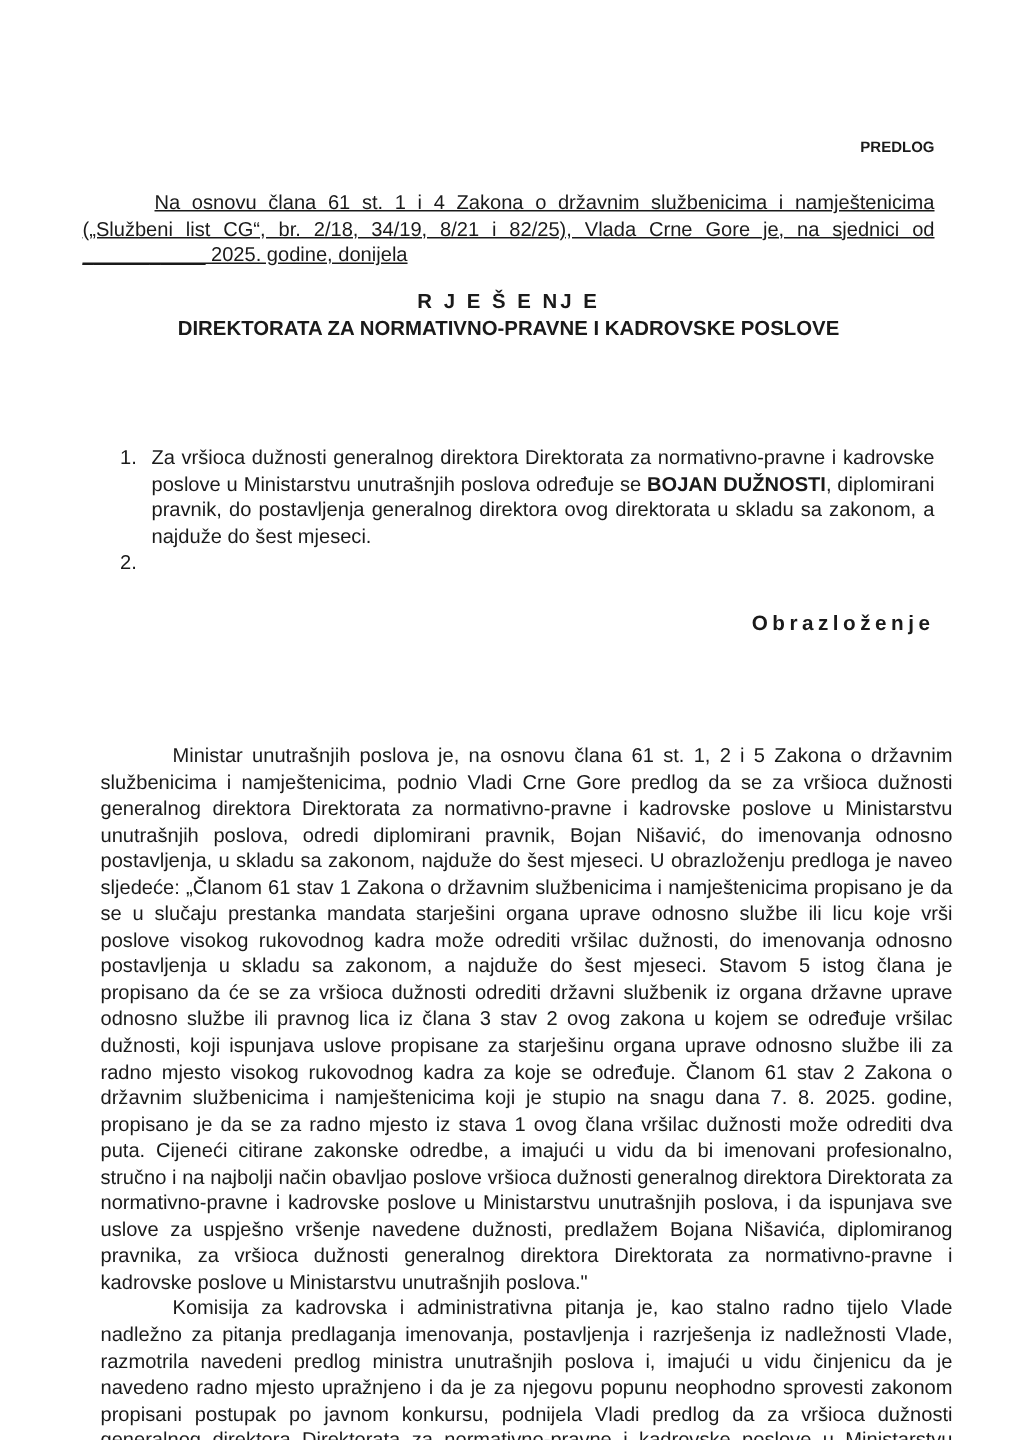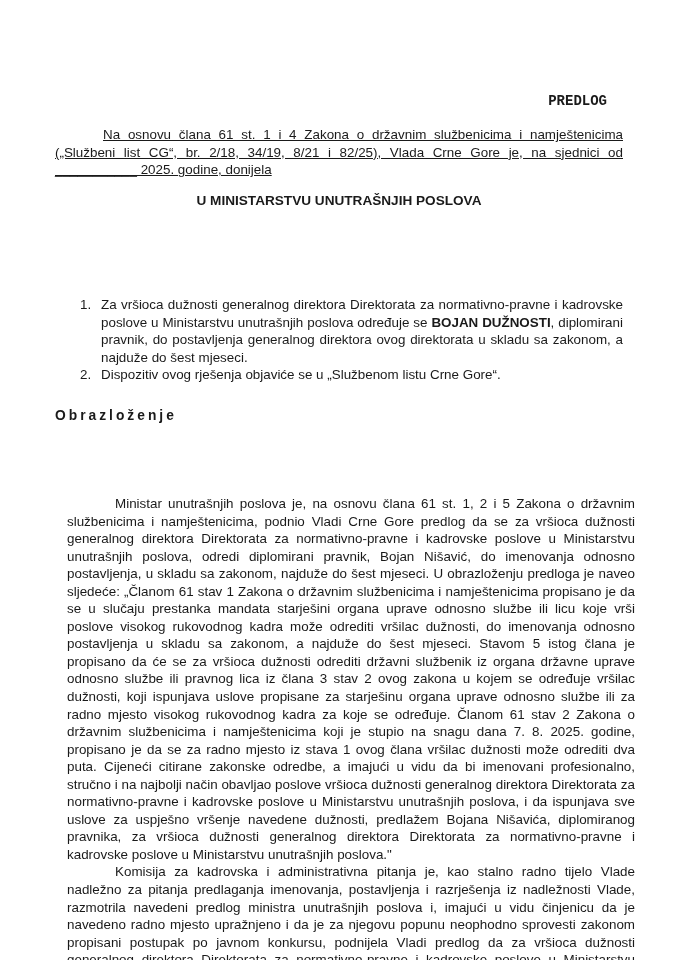--- a/index.html
+++ b/index.html
@@ -3,70 +3,70 @@
 <meta charset="utf-8">
 <style>
   html, body { margin: 0; padding: 0; background: #ffffff; }
   body {
     width: 679px; height: 960px; overflow: hidden; position: relative;
     font-family: "Liberation Sans", sans-serif; color: #1a1a1a;
     font-size: 13.4px;
   }
   .page { position: absolute; left: 55px; top: 0; width: 568px; }
   .predlog {
-    position: absolute; top: 93px; right: 16px;
-    font-weight: bold; font-size: 14px; font-family: Liberation Mono, monospace;
+    position: absolute; top: 93px; right: 0;
+    font-weight: bold; font-size: 10px;
   }
   .intro {
     position: absolute; top: 126px; left: 0; width: 568px;
     line-height: 17.6px; text-align: justify; text-indent: 48px; text-decoration: underline;
   }
   .title-block {
     position: absolute; top: 192px; left: 0; width: 568px;
     text-align: center; font-weight: bold; line-height: 17.6px; font-size: 13.6px;
   }
   .title-spaced { letter-spacing: 2px; }
   .list {
     position: absolute; top: 296px; left: 0; width: 568px;
     margin: 0; padding: 0; list-style: none; line-height: 17.6px;
   }
   .list li { position: relative; padding-left: 46px; text-align: justify; }
   .list .num { position: absolute; left: 25px; top: 0; }
   .obraz {
     position: absolute; top: 408px; left: 0; width: 568px;
-    text-align: left; font-weight: bold; letter-spacing: 3px; font-size: 13.8px;
+    text-align: right; font-weight: bold; letter-spacing: 3px; font-size: 13.8px;
   }
   .body-text {
     position: absolute; top: 451px; left: 12px; width: 568px;
     line-height: 17.55px;
     margin-top: 44px;
   }
   .body-text p { margin: 0; text-align: justify; text-indent: 48px; }
   b { font-weight: bold; }
 </style>
 </head>
 <body>
 
 <div class="page">
   <div class="predlog">PREDLOG</div>
 
   <div class="intro">Na osnovu člana 61 st. 1 i 4 Zakona o državnim službenicima i namještenicima („Službeni list CG“, br. 2/18, 34/19, 8/21 i 82/25), Vlada Crne Gore je, na sjednici od ___________ 2025. godine, donijela</div>
 
   <div class="title-block">
-    <div>U MINISTARSTVU UNUTRAŠNJIH POSLOVA</div>
+    <div class="title-spaced">R J E Š E NJ E</div>
+    <div>DIREKTORATA ZA NORMATIVNO-PRAVNE I KADROVSKE POSLOVE</div>
   </div>
 
   <ol class="list">
     <li>
       <span class="num">1.</span>
       <span>Za vršioca dužnosti generalnog direktora Direktorata za normativno-pravne i kadrovske poslove u Ministarstvu unutrašnjih poslova određuje se </span><b>BOJAN DUŽNOSTI</b><span>, diplomirani pravnik, do postavljenja generalnog direktora ovog direktorata u skladu sa zakonom, a najduže do šest mjeseci.</span>
     </li>
     <li>
       <span class="num">2.</span>
-      <span>Dispozitiv ovog rješenja objaviće se u „Službenom listu Crne Gore“.</span>
     </li>
   </ol>
 
   <div class="obraz">Obrazloženje</div>
 
   <div class="body-text">
     <p>Ministar unutrašnjih poslova je, na osnovu člana 61 st. 1, 2 i 5 Zakona o državnim službenicima i namještenicima, podnio Vladi Crne Gore predlog da se za vršioca dužnosti generalnog direktora Direktorata za normativno-pravne i kadrovske poslove u Ministarstvu unutrašnjih poslova, odredi diplomirani pravnik, Bojan Nišavić, do imenovanja odnosno postavljenja, u skladu sa zakonom, najduže do šest mjeseci. U obrazloženju predloga je naveo sljedeće: „Članom 61 stav 1 Zakona o državnim službenicima i namještenicima propisano je da se u slučaju prestanka mandata starješini organa uprave odnosno službe ili licu koje vrši poslove visokog rukovodnog kadra može odrediti vršilac dužnosti, do imenovanja odnosno postavljenja u skladu sa zakonom, a najduže do šest mjeseci. Stavom 5 istog člana je propisano da će se za vršioca dužnosti odrediti državni službenik iz organa državne uprave odnosno službe ili pravnog lica iz člana 3 stav 2 ovog zakona u kojem se određuje vršilac dužnosti, koji ispunjava uslove propisane za starješinu organa uprave odnosno službe ili za radno mjesto visokog rukovodnog kadra za koje se određuje. Članom 61 stav 2 Zakona o državnim službenicima i namještenicima  koji je stupio na snagu dana 7. 8. 2025. godine, propisano je da se za radno mjesto iz stava 1 ovog člana vršilac dužnosti može odrediti dva puta. Cijeneći citirane zakonske odredbe, a imajući u vidu da bi imenovani profesionalno, stručno i na najbolji način obavljao poslove vršioca dužnosti generalnog direktora Direktorata za normativno-pravne i kadrovske poslove u Ministarstvu unutrašnjih poslova, i da ispunjava sve uslove za uspješno vršenje navedene dužnosti, predlažem Bojana Nišavića, diplomiranog pravnika, za vršioca dužnosti generalnog direktora Direktorata za normativno-pravne i kadrovske poslove u Ministarstvu unutrašnjih poslova."</p>
     <p>Komisija za kadrovska i administrativna pitanja je, kao stalno radno tijelo Vlade nadležno za pitanja predlaganja imenovanja, postavljenja i razrješenja iz nadležnosti Vlade, razmotrila navedeni predlog ministra unutrašnjih poslova i, imajući u vidu činjenicu da je navedeno radno mjesto upražnjeno i da je za njegovu popunu neophodno sprovesti zakonom propisani postupak po javnom konkursu, podnijela Vladi predlog da za vršioca dužnosti generalnog direktora Direktorata za normativno-pravne i kadrovske poslove u Ministarstvu unutrašnjih poslova odredi Bojana Nišavića, diplomiranog pravnika, do postavljenja generalnog direktora ovog direktorata u skladu sa zakonom, a najduže do šest mjeseci.</p>
   </div>
 </div>

